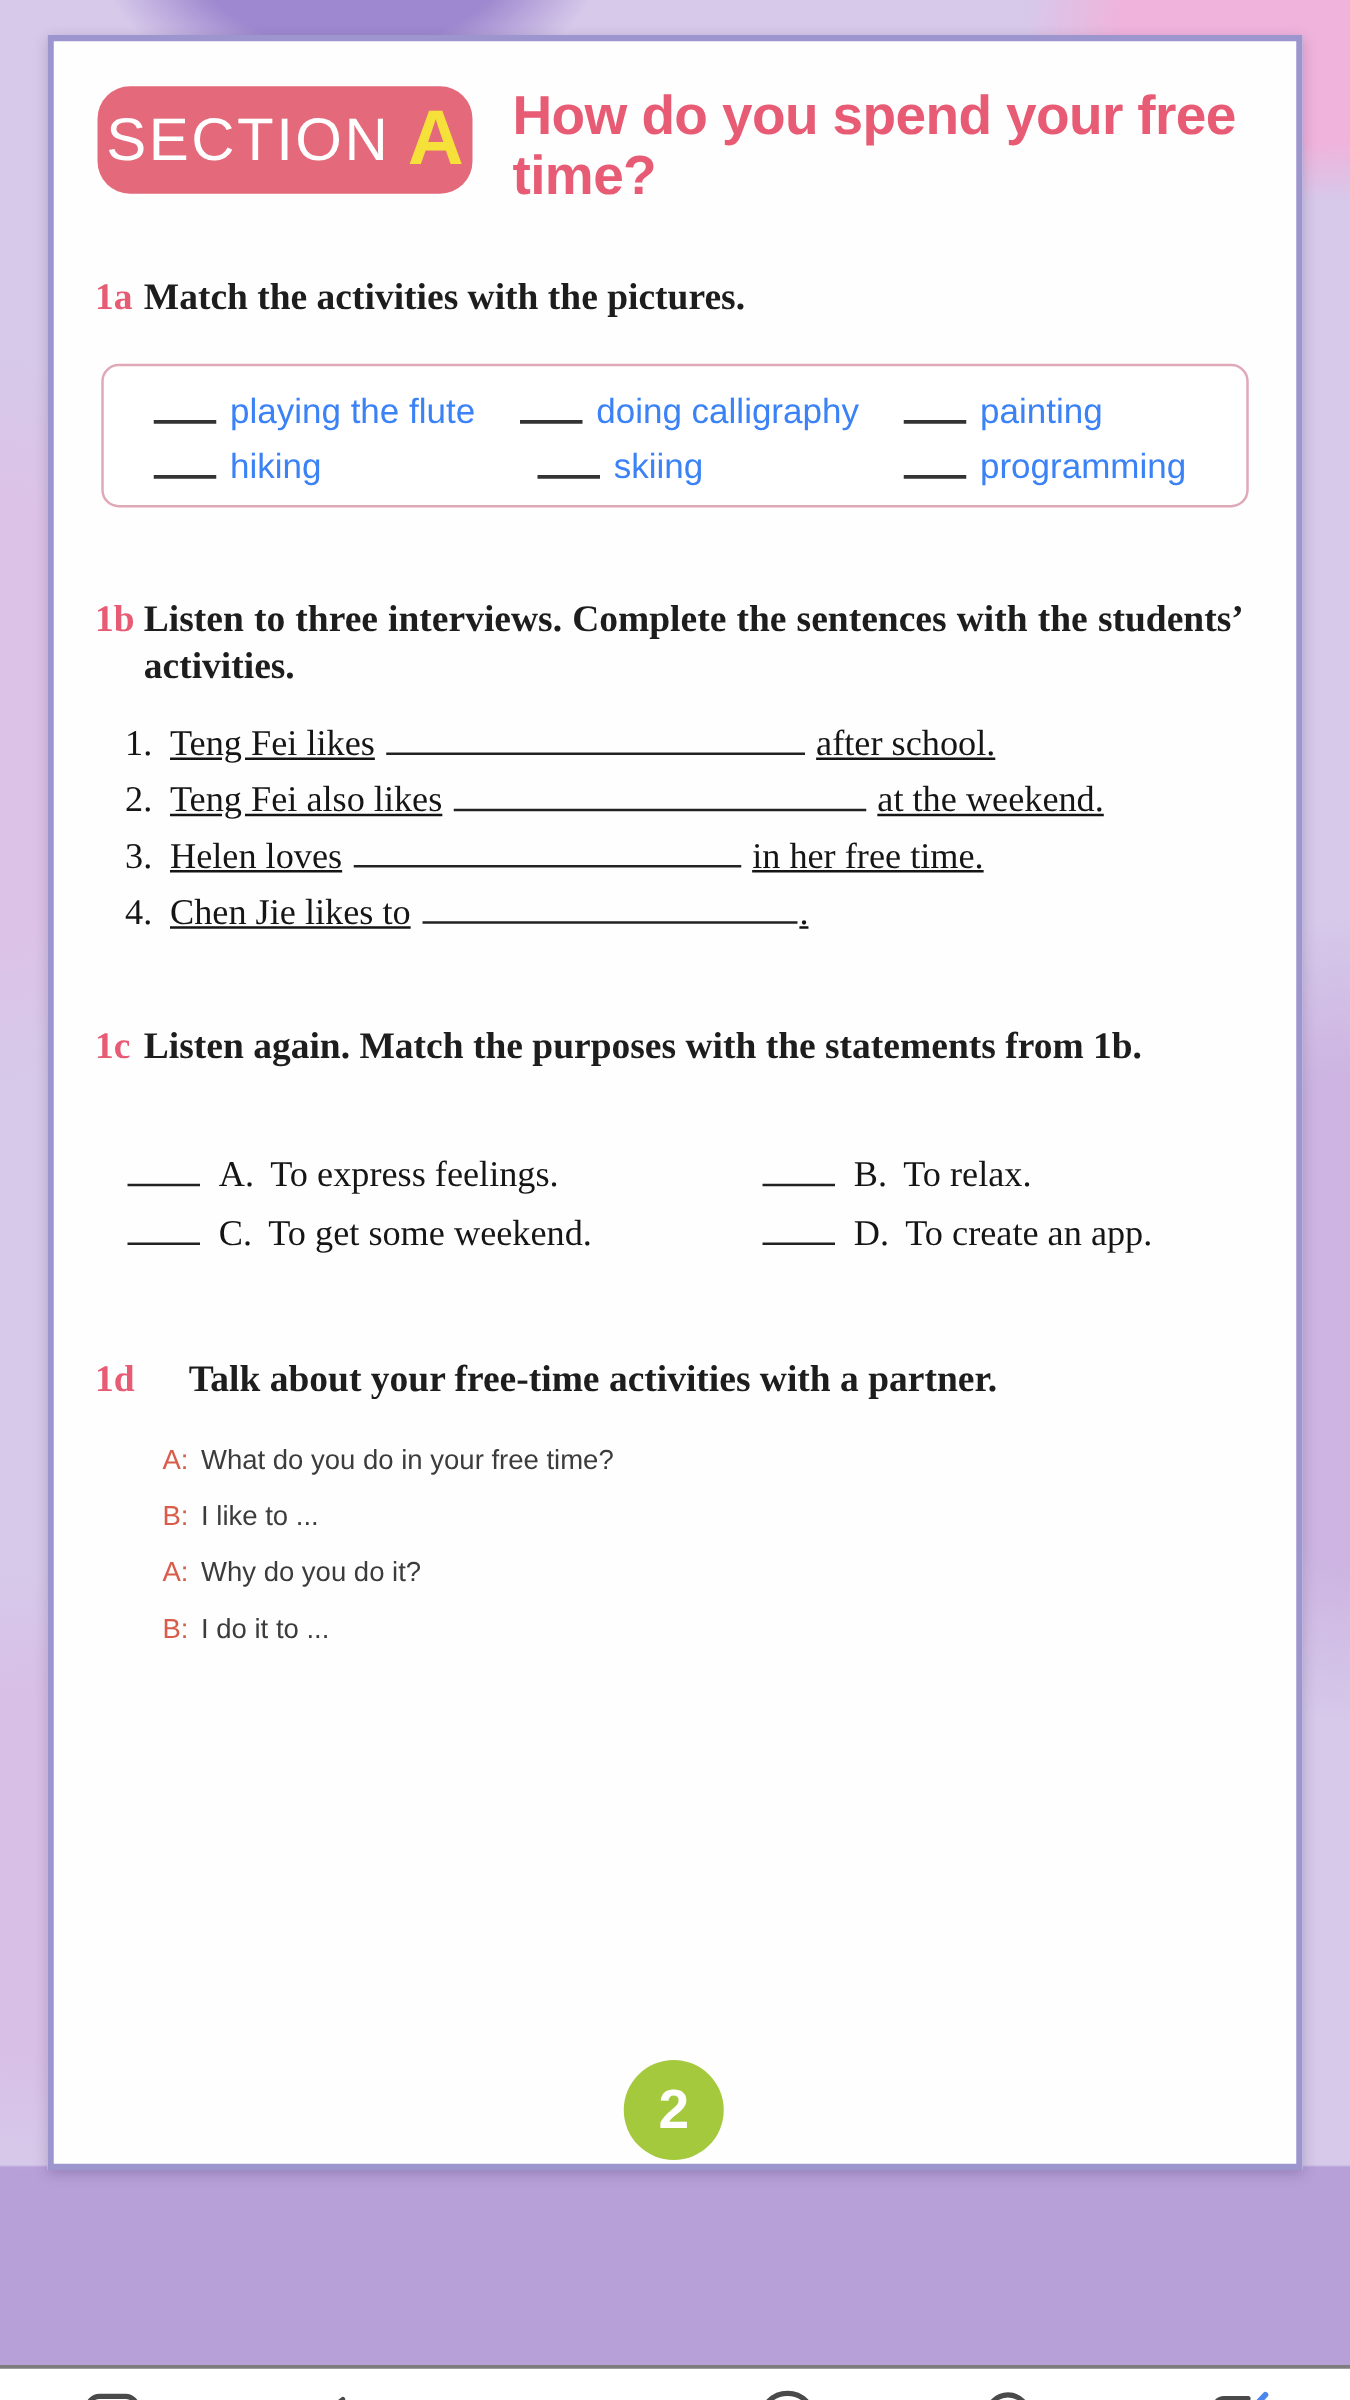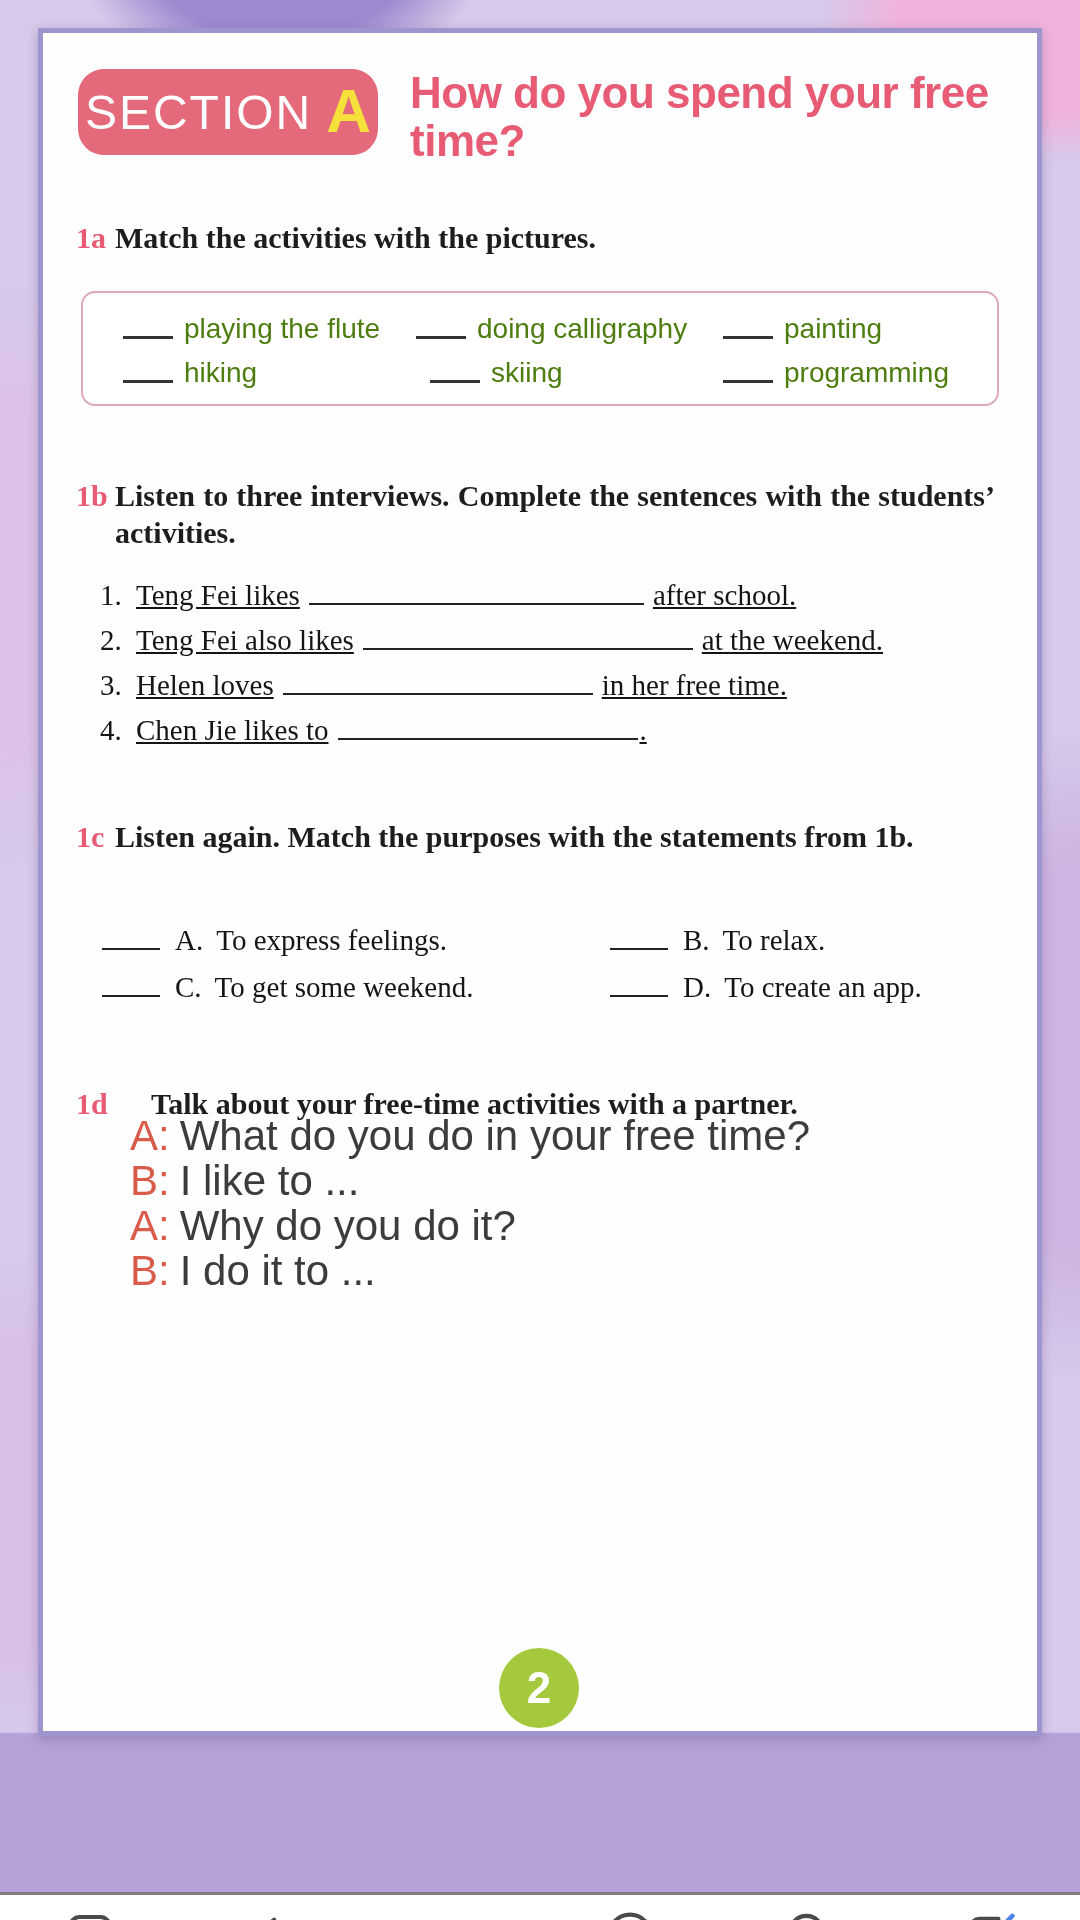--- a/index.html
+++ b/index.html
@@ -24,42 +24,42 @@
   .title{position:absolute;left:367px;top:36px;width:580px;
     font-size:44px;font-weight:bold;line-height:48px;letter-spacing:-.5px;}
   
   .ex-head{position:absolute;left:33px;display:flex;align-items:flex-start;
     font-family:"Liberation Serif",serif;font-weight:bold;font-size:30px;line-height:37px;color:#1d1d1d;}
   .ex-head .tag{flex:none;width:39px;}
   .ex-head .ins{text-align:justify;}
   
   .act-box{position:absolute;left:38px;top:258px;width:918px;height:115px;
     border:2px solid #dfa9b8;border-radius:14px;background:#fff;padding:14px 0 0 40px;box-sizing:border-box;}
-  .act-row{display:flex;height:44px;align-items:center;font-size:28px;color:#4d7c0f;}
+  .act-row{display:flex;height:44px;align-items:center;font-size:28px;color:#3b82f6;}
   .act-cell{display:flex;align-items:center;}
   .act-cell.c1{width:293px;}
   .act-cell.c2{width:307px;}
   .blank-a{display:inline-block;width:50px;height:16px;border-bottom:3px solid #333;margin-right:11px;}
   
   .sentences{position:absolute;left:57px;top:540px;font-family:"Liberation Serif",serif;
     font-size:29px;color:#151515;}
   .sentence{height:45px;line-height:45px;white-space:nowrap;text-decoration:underline;}
   .sentence .num{display:inline-block;width:36px;}
   .blank-b{display:inline-block;height:14px;border-bottom:2.5px solid #222;margin:0 9px;}
   .w1{width:335px;} .w2{width:330px;} .w3{width:310px;} .w4{width:300px;margin-right:2px;}
   
   .options{position:absolute;left:59px;top:884px;font-family:"Liberation Serif",serif;
     font-size:29px;color:#151515;}
   .opt-row{display:flex;height:47px;align-items:center;}
   .opt{display:flex;align-items:baseline;}
   .opt.c1{width:508px;}
   .blank-c{display:inline-block;width:58px;height:14px;border-bottom:2.5px solid #222;margin-right:15px;flex:none;}
   .opt .letter{margin-right:13px;}
   
-  .dialogue{position:absolute;left:87px;top:1080px;font-size:42px;color:#3c3c3c;}
+  .dialogue{position:absolute;left:87px;top:1112px;font-size:22px;color:#3c3c3c;}
   .dlg-line{height:45px;line-height:45px;}
   .dlg-line .spk{margin-right:10px;}
   
   .pagenum{position:absolute;left:456px;top:1615px;width:80px;height:80px;border-radius:50%;
     display:flex;align-items:center;justify-content:center;color:#fff;font-size:44px;font-weight:bold;}
   
   .toolbar{position:absolute;left:0;top:1844px;width:1080px;height:145px;background:#fff;
     border-top:3px solid #7d7d7d;display:flex;box-sizing:border-box;margin-top:48px;}
   .tool-btn{width:180px;display:flex;flex-direction:column;align-items:center;padding-top:13px;cursor:pointer;}
   .tool-btn svg{width:58px;height:58px;display:block;}

